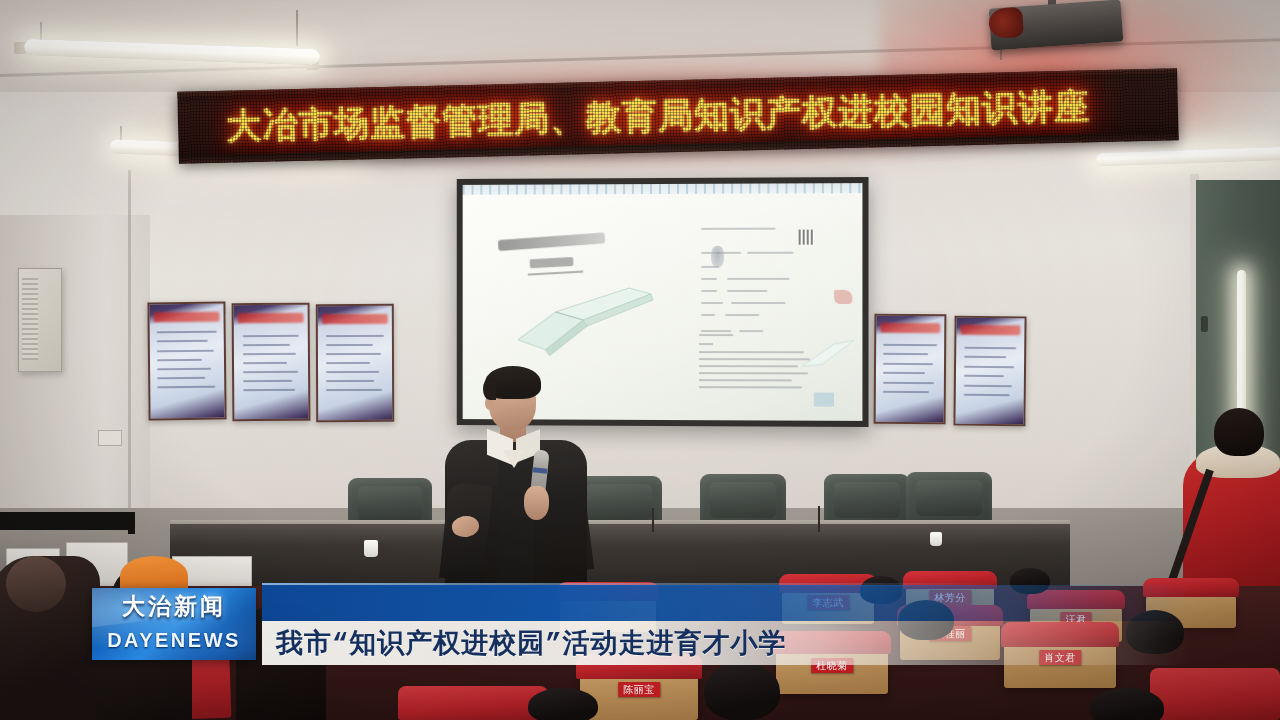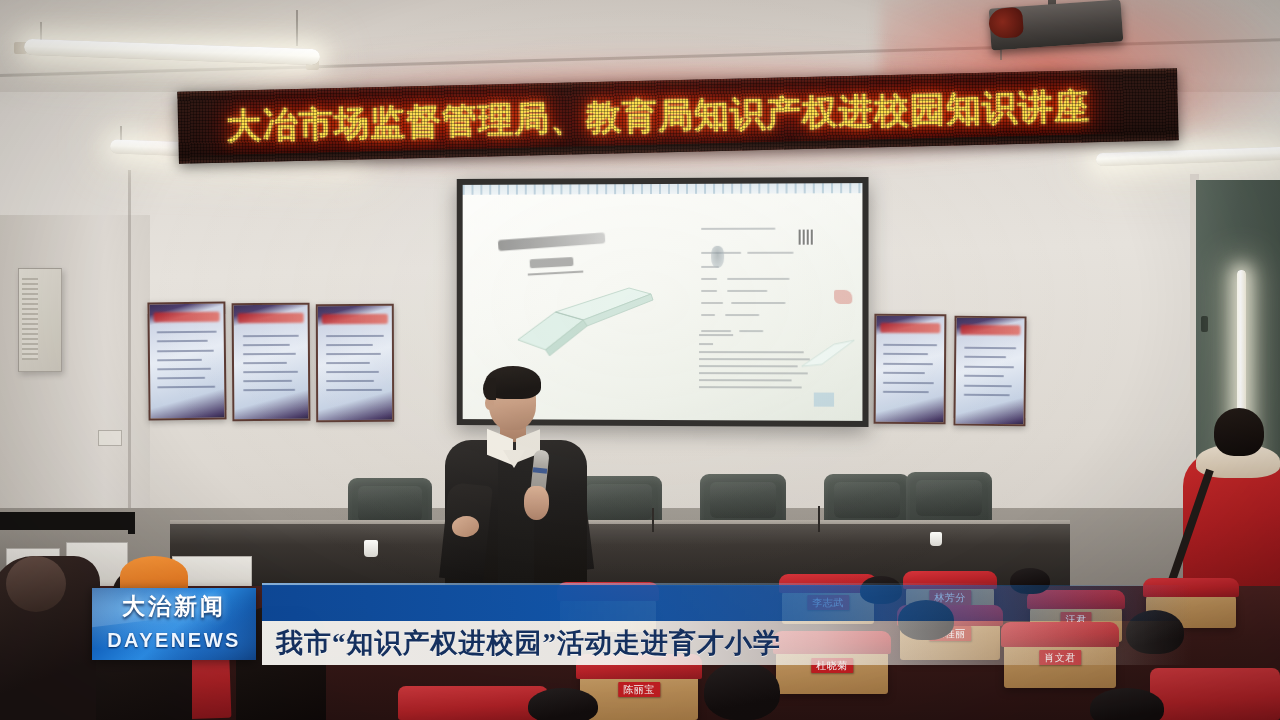--- a/index.html
+++ b/index.html
@@ -492,21 +492,21 @@
         rgba(240,240,236,.70) 60%,
         rgba(238,238,234,.32) 80%,
         rgba(236,236,232,.04) 97%,
         rgba(236,236,232,0) 100%);
   }
   .lt-headline {
     position:absolute; left:276px; top:624px; height:38px;
     display:flex; align-items:center;
     font-size:27px; font-weight:700;
     color:#15305e; letter-spacing:1px;
-    font-family:Liberation Serif, serif;
+    font-family:Liberation Mono, monospace;
     white-space:nowrap;
     text-shadow:0 1px 0 rgba(255,255,255,.6);
   }
 
   
   .grade {
     position:absolute; inset:0; pointer-events:none;
     background:radial-gradient(ellipse at 50% 42%,rgba(255,250,235,.06) 0%,rgba(0,0,0,0) 55%,rgba(0,0,0,.20) 100%);
   }
   .floor-dark {

